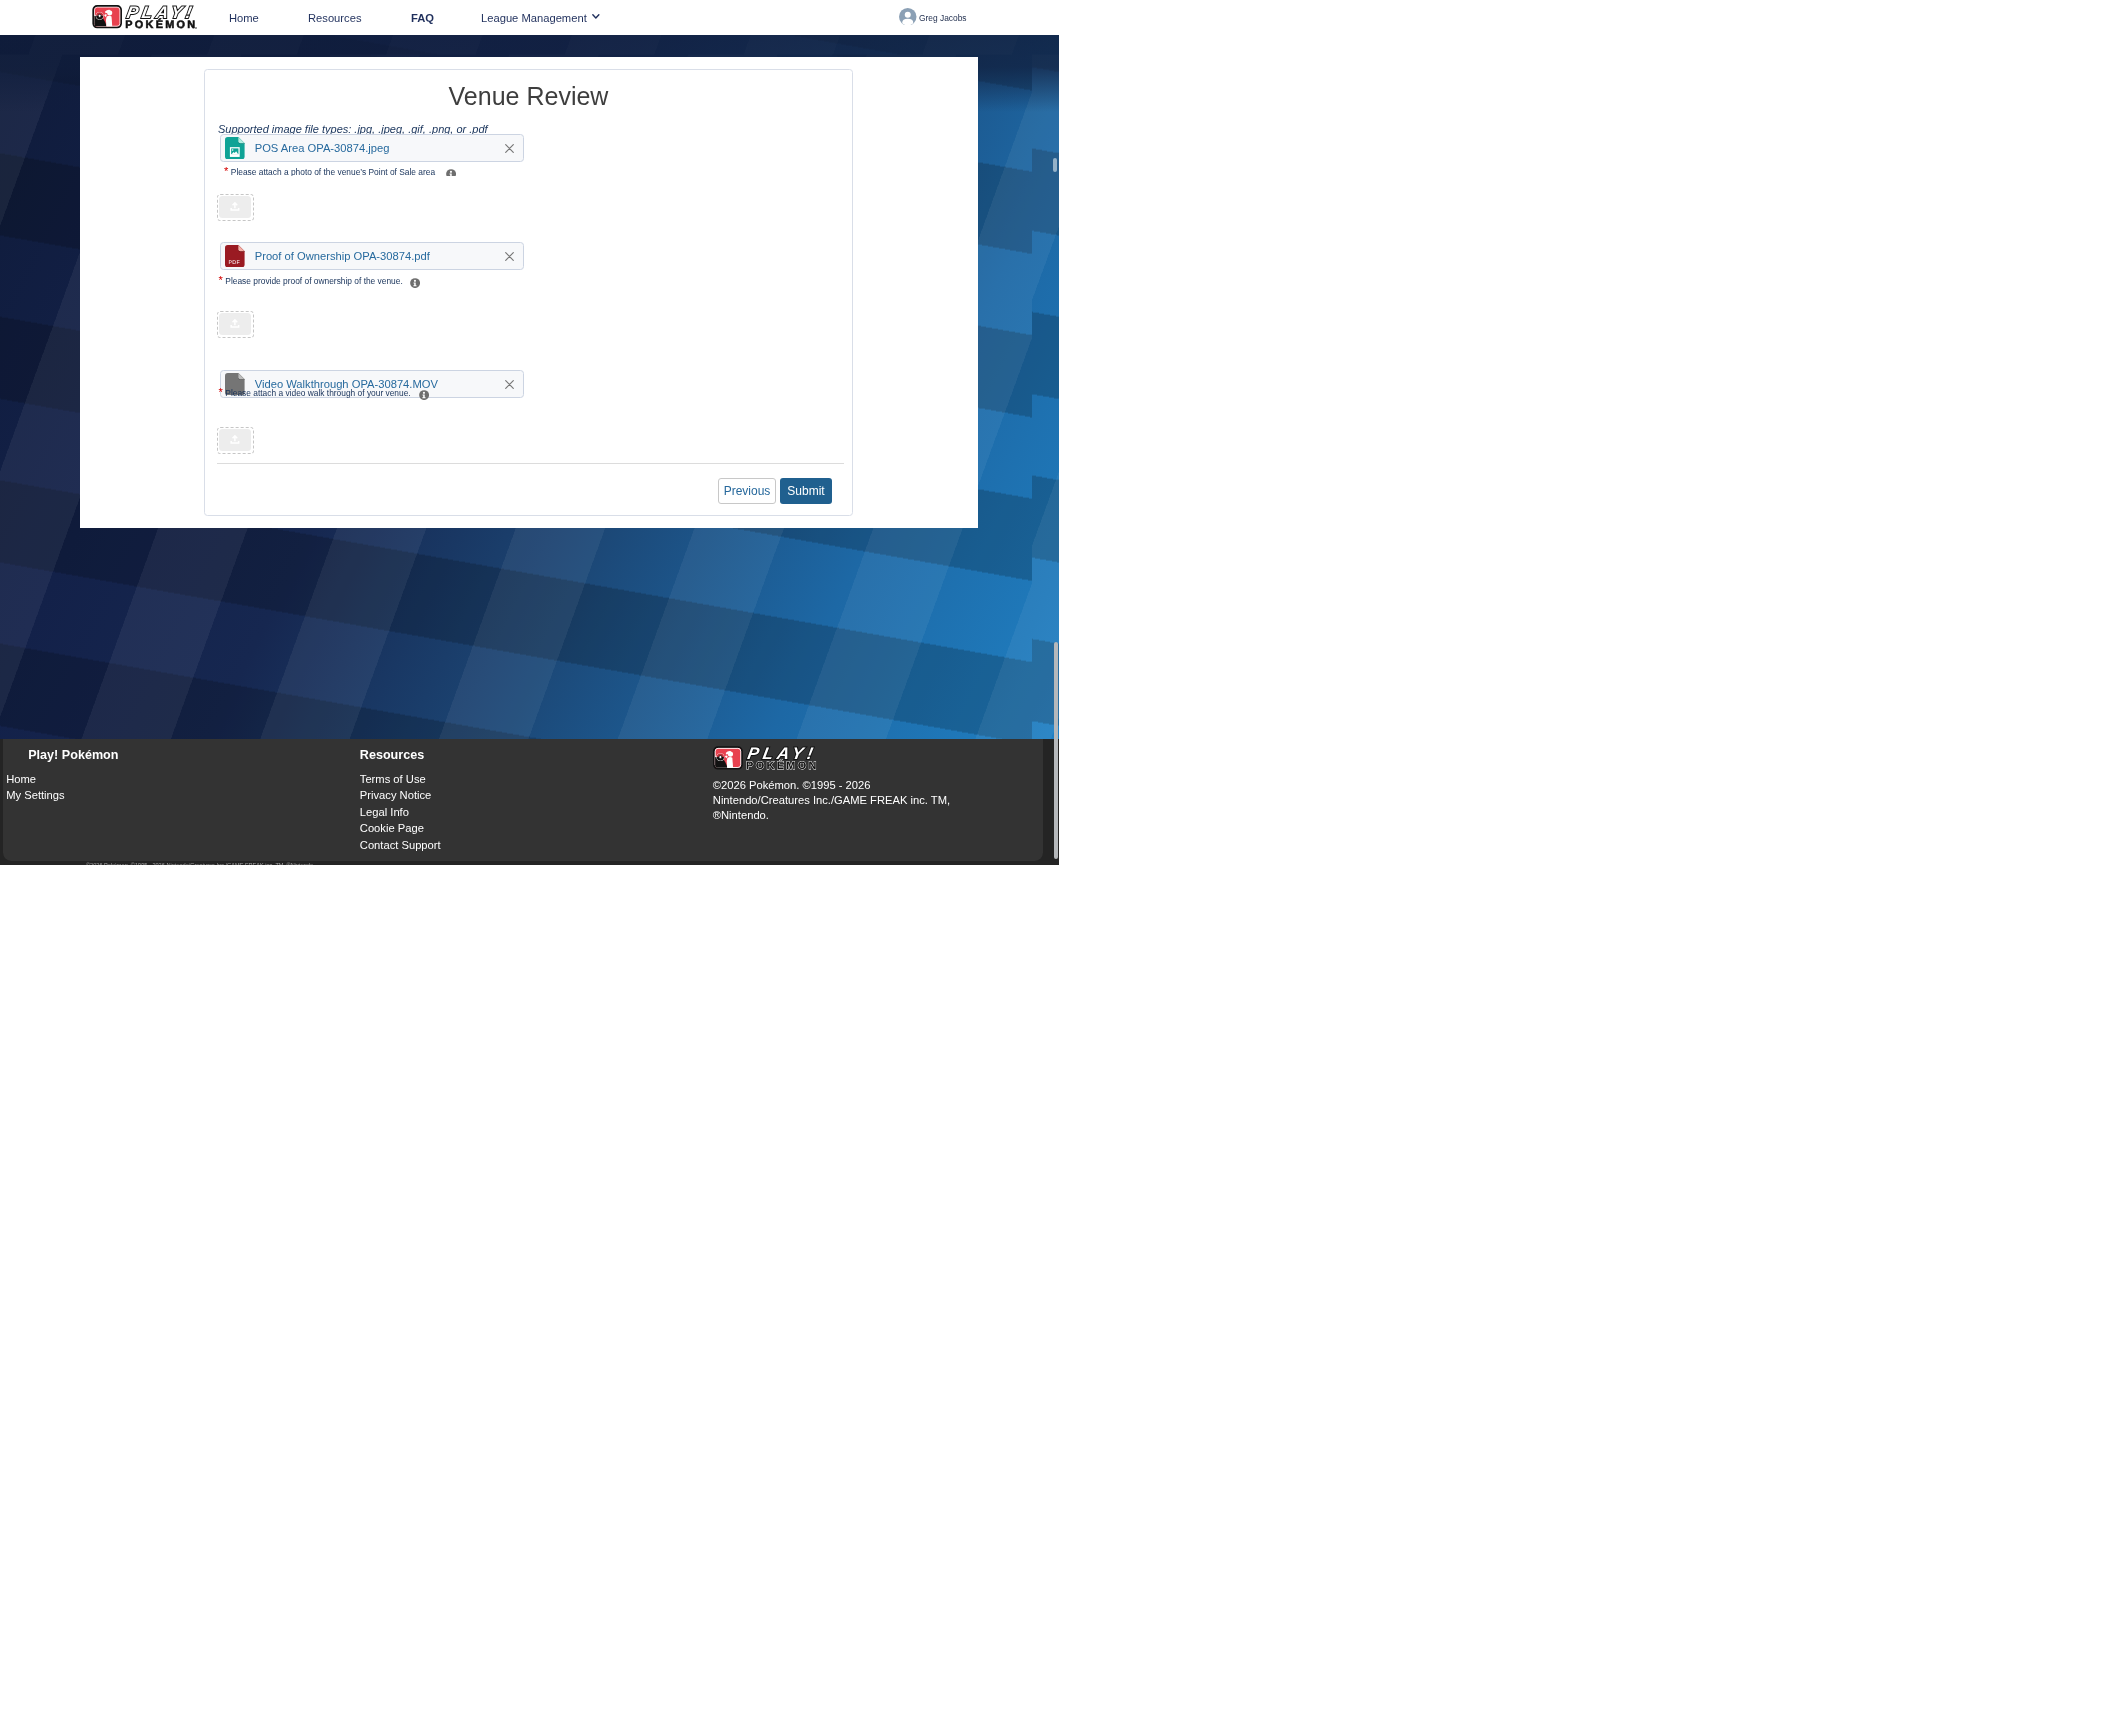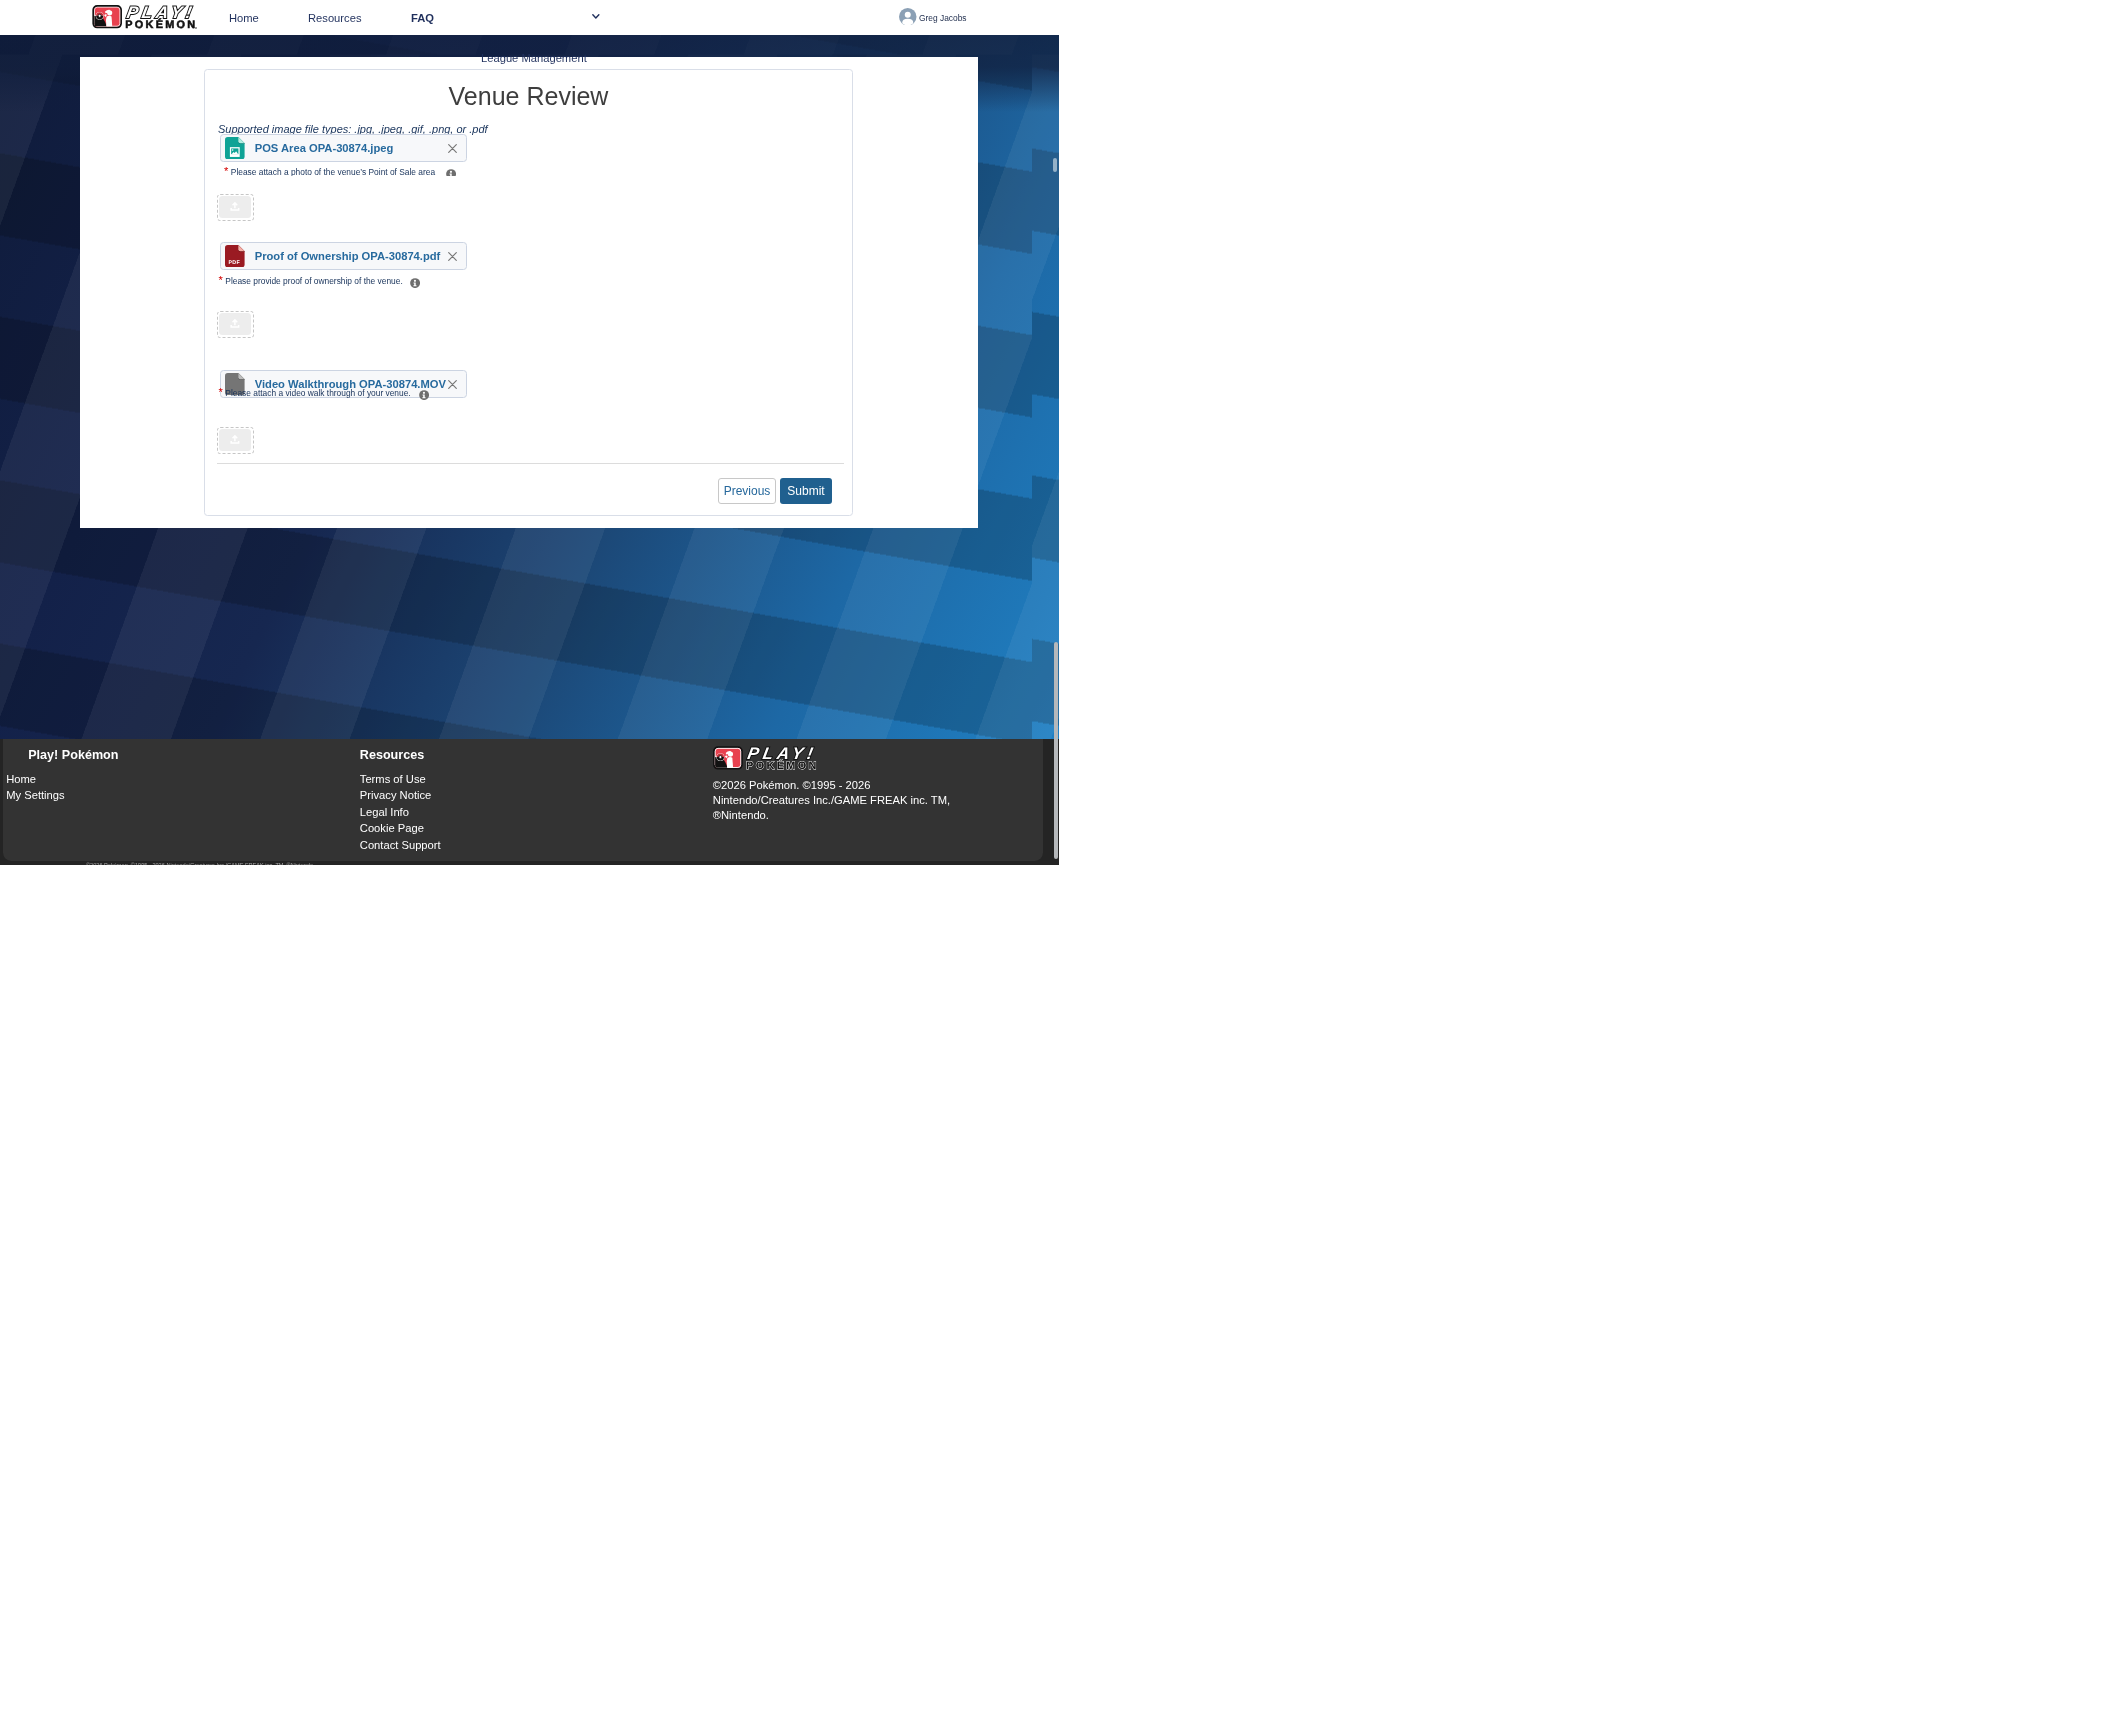--- a/index.html
+++ b/index.html
@@ -21,21 +21,21 @@
   }
 
   
   #header { position:absolute; left:0; top:0; width:1059px; height:35px; background:#fff; z-index:30; }
   .nav { position:absolute; top:0; height:35px; display:flex; align-items:center; font-size:11.2px; color:#1f2f5c; }
 
   
   #white { position:absolute; left:80px; top:57px; width:898px; height:471px; background:#fff; z-index:5; }
   #card { position:absolute; left:124px; top:11.6px; width:649px; height:447px; border:0.7px solid #d9dee8; border-radius:3.5px; background:#fff;padding-left:36px; }
 
-  .filebox { position:absolute; left:14.7px; width:247px; height:28px; background:#f7f8fa; border:0.7px solid #ccd4e2; border-radius:3.5px; display:flex; align-items:center;font-weight:bold; }
+  .filebox { position:absolute; left:14.7px; width:304px; height:28px; background:#f7f8fa; border:0.7px solid #ccd4e2; border-radius:3.5px; display:flex; align-items:center; }
   .filebox .fname { position:absolute; left:34px; font-size:11.2px; color:#276a9e; white-space:nowrap; }
   .filebox svg.doc { position:absolute; left:4.6px; top:2.5px; }
   .filebox svg.xic { position:absolute; right:9px; top:9.5px; }
 
   .cap { font-size:8.4px; color:#17325a; white-space:nowrap; }
   .cap .star { color:#d40000; margin-right:2.5px; font-size:11.2px; vertical-align:baseline; line-height:0; }
   .iicon { position:absolute; width:10.2px; height:10.2px; }
 
   .upbox { position:absolute; left:12px; width:37px; height:27px; border:0.8px dashed #c6c6c6; border-radius:3.5px; }
   .upbox .inner { position:absolute; left:1.4px; top:1.4px; width:32px; height:22px; background:#ededed; border-radius:3.5px; display:flex; align-items:center; justify-content:center; }
@@ -70,21 +70,21 @@
     <g transform="translate(48,18.8) skewX(-10)">
       <text x="0" y="0" font-family="Liberation Sans" font-weight="bold" font-style="italic" font-size="24" fill="#fff" stroke="#111" stroke-width="2.8" paint-order="stroke" letter-spacing="2.5" textLength="95">PLAY!</text>
     </g>
     <text x="47" y="32.6" font-family="Liberation Sans" font-weight="bold" font-size="15.5" fill="#111" stroke="#111" stroke-width="0.8" letter-spacing="1" textLength="101">POKÉMON</text>
     <text x="144" y="34.5" font-family="Liberation Sans" font-size="4" fill="#111">TM</text>
   </svg>
 
   <div class="nav" style="left:229px;">Home</div>
   <div class="nav" style="left:308px;">Resources</div>
   <div class="nav" style="left:411px;font-weight:bold;">FAQ</div>
-  <div class="nav" style="left:481px;margin-top:40px;">League Management</div>
+  <div class="nav" style="left:481px;">League Management</div>
   <svg class="abs" style="left:592px; top:14.4px;" width="7.7" height="5.6" viewBox="0 0 11 8">
       <polyline points="1.2,1.2 5.5,5.8 9.8,1.2" fill="none" stroke="#1f2f5c" stroke-width="2" stroke-linecap="round" stroke-linejoin="round"></polyline>
     </svg>
 
   <svg class="abs" style="left:899px; top:7.7px;" width="17.5" height="17.5" viewBox="0 0 25 25">
     <circle cx="12.5" cy="12.5" r="12.5" fill="#8ba0b5"></circle>
     <circle cx="12.5" cy="9.7" r="4.3" fill="#fff"></circle>
     <path d="M4.6,21.3 q0,-6 7.9,-6 q7.9,0 7.9,6 l0,0.4 q-3.4,3.3 -7.9,3.3 q-4.5,0 -7.9,-3.3 z" fill="#fff"></path>
   </svg>
   <div class="nav" style="left:919px; font-size:8.4px; color:#1e2c4c;">Greg Jacobs</div>

